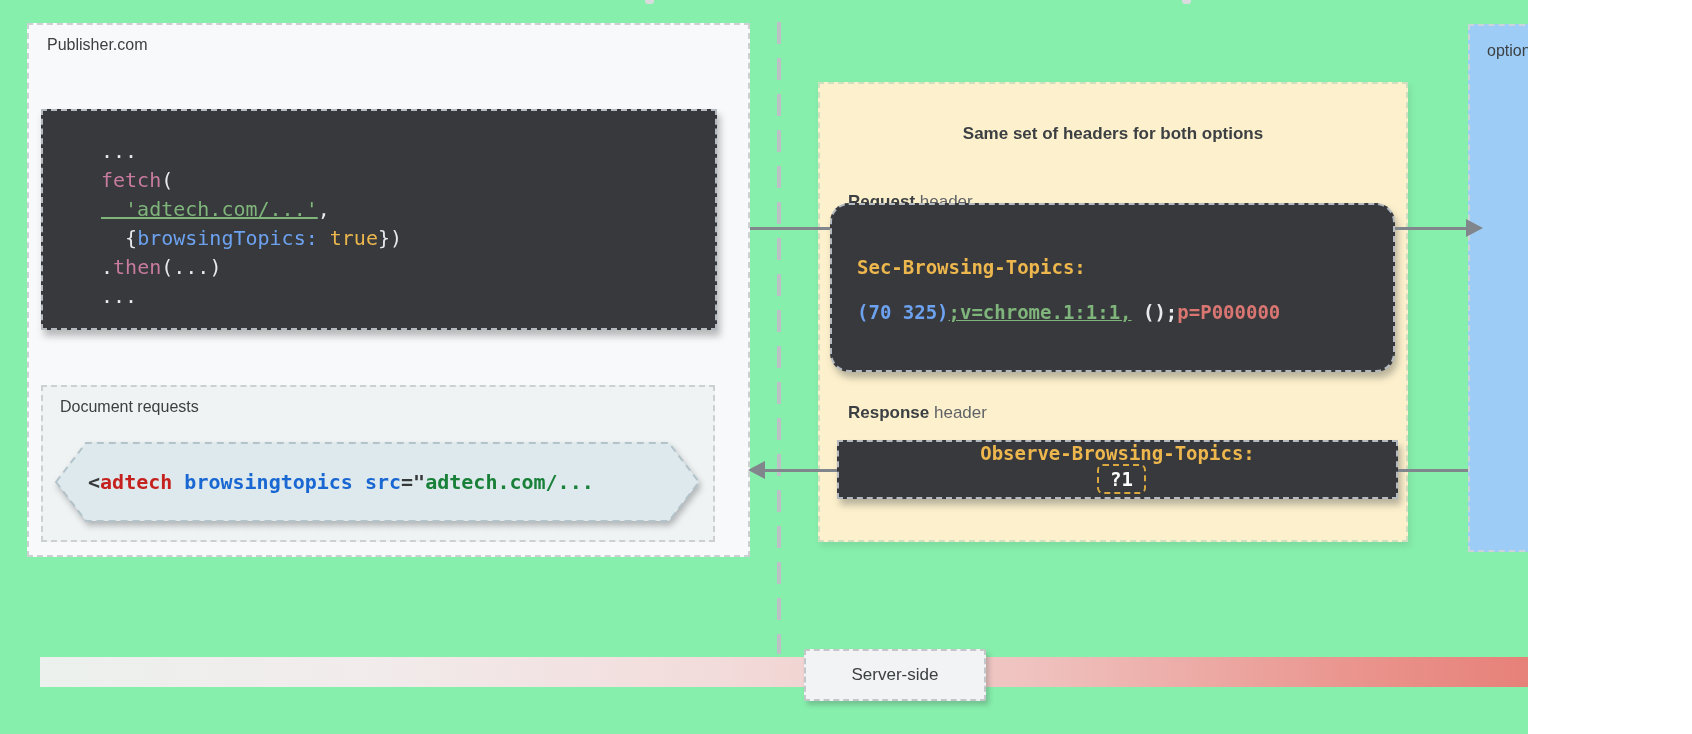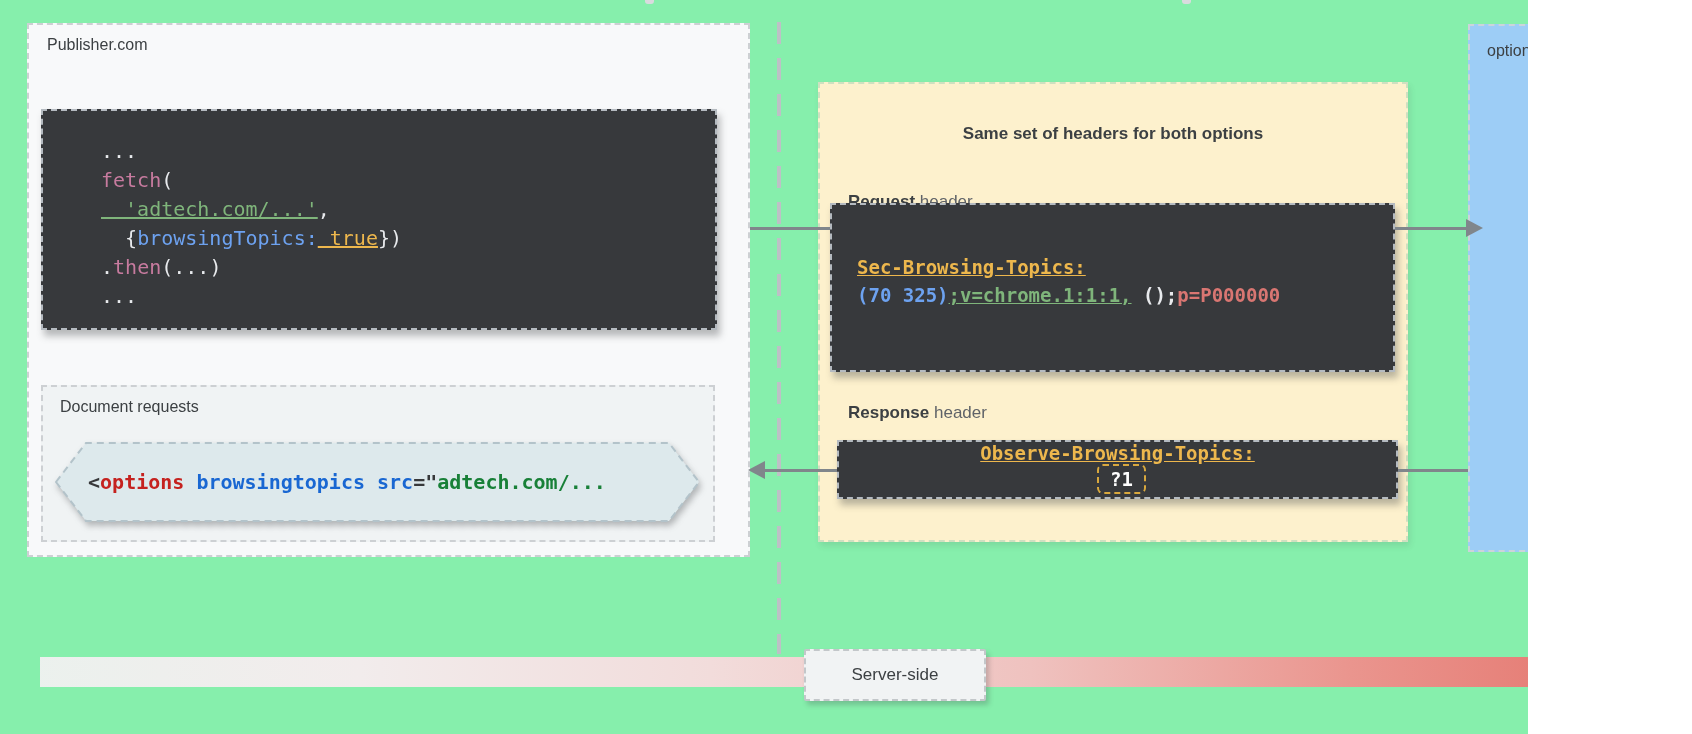--- a/index.html
+++ b/index.html
@@ -20,30 +20,30 @@
   .sub-label{font-size:17px;color:#5f6368;}
   .sub-label b{color:#3c4043;}
 
   
   .dark-block{
     background:#37393c;border:2px dashed #b4bac0;
     box-shadow:3px 6px 7px rgba(60,64,67,.35);
     font-family:"DejaVu Sans Mono", monospace;color:#e8eaed;
   }
   .fetch-block{left:41px;top:109px;width:676px;height:221px;padding:26px 0 0 58px;font-size:20px;line-height:29px;}
-  .request-block{left:830px;top:203px;width:565px;height:169px;padding:48px 0 0 25px;font-size:19px;font-weight:bold;line-height:28px;}
+  .request-block{left:830px;top:203px;width:565px;height:169px;padding:48px 0 0 25px;font-size:19px;font-weight:bold;line-height:28px;border-radius:19px;}
   .response-block{left:837px;top:440px;width:561px;height:59px;display:flex;align-items:center;font-size:19px;font-weight:bold;flex-direction:column;}
   .code-line{white-space:pre;}
-  .mt17{}
+  .mt17{margin-top:17px;}
 
   
   .tok-pink{color:#c77b9f;}
   .tok-green{color:#7fb57b;text-decoration:underline;}
   .tok-blue{color:#6da2f0;}
-  .tok-amber{color:#edb74d;text-decoration:underline;}
+  .tok-amber{color:#edb74d;}
   .tok-salmon{color:#d97672;}
   .tok-plain{color:#e8eaed;}
 
   
   .val-badge{
     display:inline-block;margin-left:8px;padding:2px 11px;
     border:2px dashed #d8a83e;border-radius:6px;color:#ffffff;
     font-family:"DejaVu Sans Mono", monospace;font-weight:bold;font-size:19px;
   }
 
@@ -104,21 +104,21 @@
   </div>
 
   <div class="abs doc-box"></div>
   <div class="abs zone-title" style="left:60px;top:398px;">Document requests</div>
 
   <div class="abs hex-wrap">
     <svg width="645" height="80" viewBox="0 0 645 80">
       <polygon points="1,40 31,1 614,1 644,40 614,79 31,79" fill="#dde9ec" stroke="#b3c3ca" stroke-width="2" stroke-dasharray="7 5"></polygon>
     </svg>
   </div>
-  <div class="abs hex-text"><span class="hx-dark">&lt;</span><span class="hx-red">options</span><span class="hx-blue"> browsingtopics src</span><span class="hx-dark">="</span><span class="hx-green">adtech.com/...</span></div>
+  <div class="abs hex-text"><span class="hx-dark">&lt;</span><span class="hx-red">adtech</span><span class="hx-blue"> browsingtopics src</span><span class="hx-dark">="</span><span class="hx-green">adtech.com/...</span></div>
 
   <div class="abs divider"></div>
 
   <div class="abs panel-yellow"></div>
   <div class="abs panel-title">Same set of headers for both options</div>
 
   <div class="abs sub-label" style="left:848px;top:170px;margin-top:22px;"><b>Request</b><span> header</span></div>
 
   <div class="abs dark-block request-block">
     <div class="code-line"><span class="tok-amber">Sec-Browsing-Topics:</span></div>

